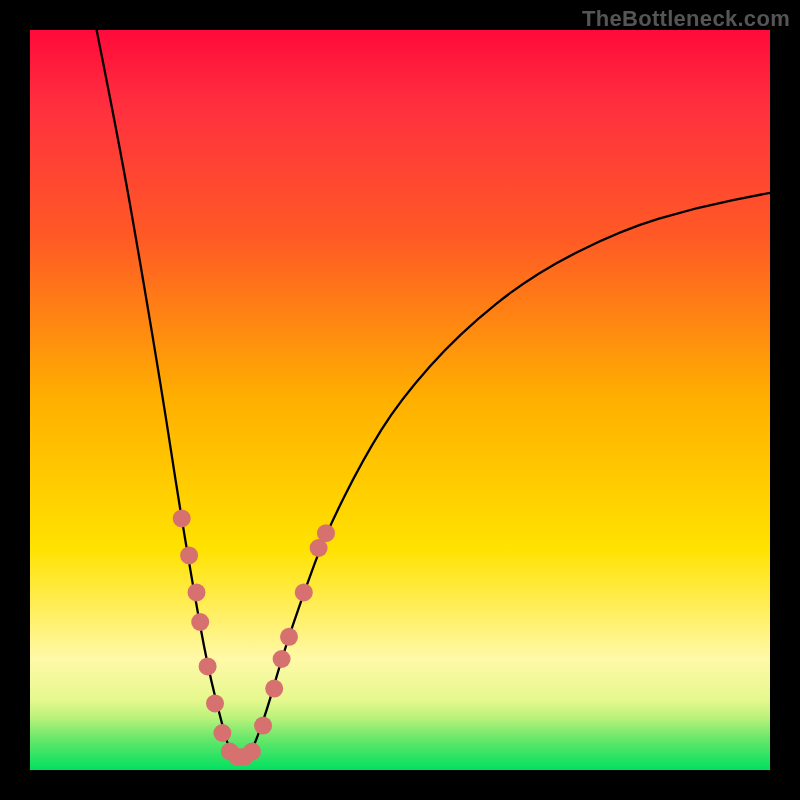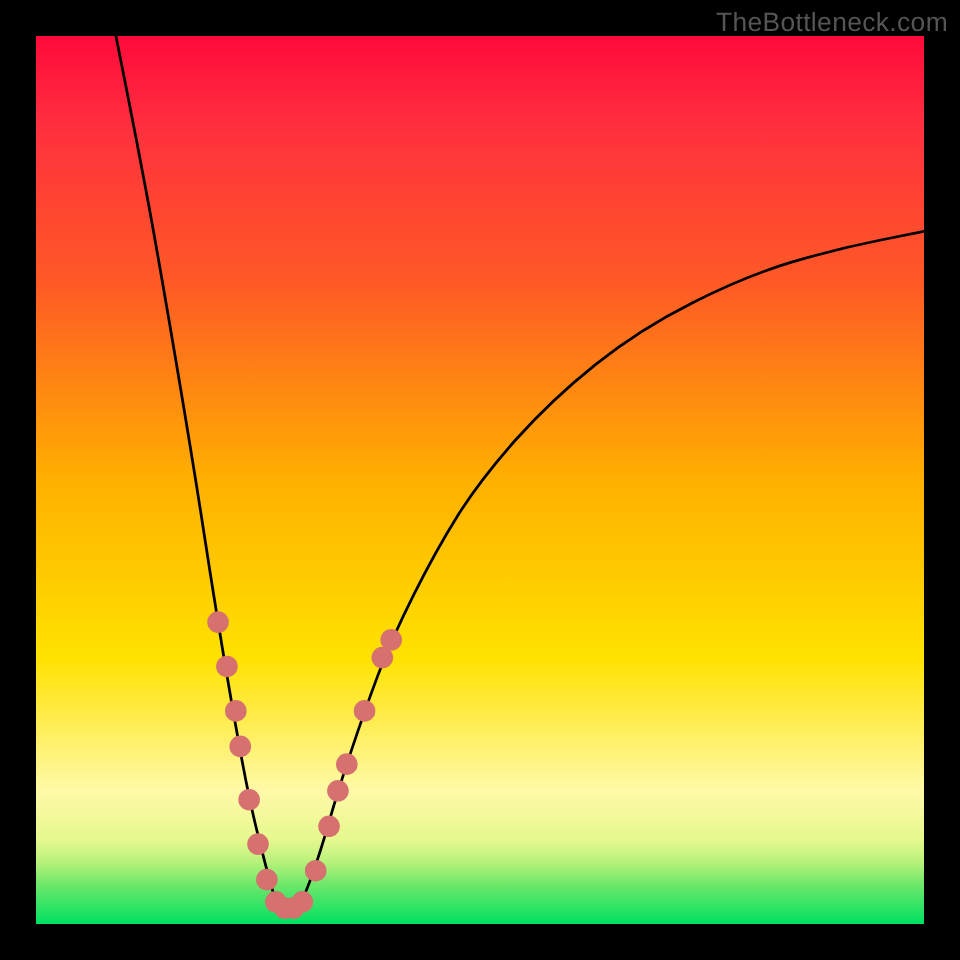--- a/index.html
+++ b/index.html
@@ -15,21 +15,21 @@
     position: relative;
     width: 800px;
     height: 800px;
     background: #000;
   }
   .watermark {
     position: absolute;
     top: 6px;
     right: 10px;
     font-size: 22px;
-    font-weight: 400;
+    font-weight: 700;
     color: #555;
     letter-spacing: 0.3px;
     z-index: 10;
   }
   .plot {
     position: absolute;
     left: 30px;
     top: 30px;
     width: 740px;
     height: 740px;

